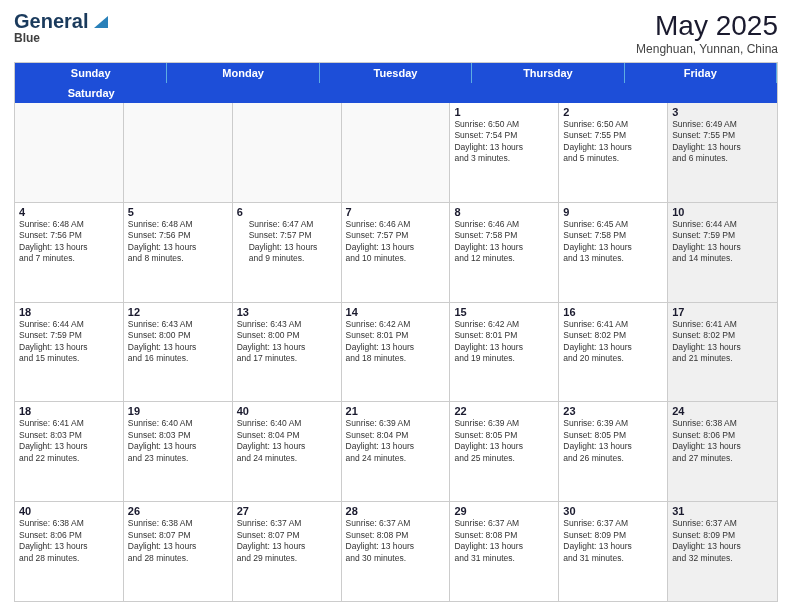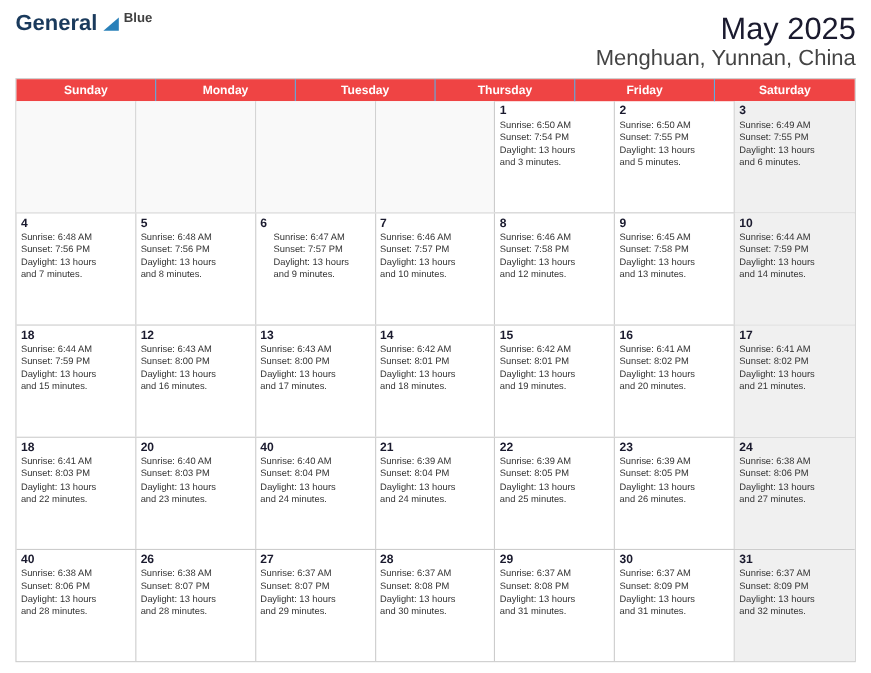--- a/index.html
+++ b/index.html
@@ -25,33 +25,33 @@
     }
     .title-block {
       text-align: right;
     }
     .main-title {
       font-size: 28px;
       font-weight: normal;
       color: #1a1a2e;
     }
     .subtitle {
-      font-size: 20px;
+      font-size: 12px;
       color: #444;
     }
     .calendar {
       flex: 1;
       display: flex;
       flex-direction: column;
       border: 1px solid #ccc;
     }
     .cal-header {
       display: grid;
-      grid-template-columns: repeat(6, 1fr);
-      background: #ef4444;
+      grid-template-columns: repeat(5, 1fr);
+      background: #1d4ed8;
     }
     .cal-header-cell {
       color: #fff;
       font-weight: bold;
       font-size: 11px;
       padding: 4px 4px;
       border-right: 1px solid #5dade2;
       text-align: center;
     }
     .cal-header-cell:last-child { border-right: none; }
@@ -86,21 +86,21 @@
       display: block;
       margin-bottom: 1px;
     }
     .day-info {
       font-size: 8.5px;
       line-height: 1.35;
       color: #333;
     }
     .logo-wrapper {
       display: flex;
-      flex-direction: row;
+      flex-direction: column;
       align-items: flex-start;
     }
     .logo-line1 {
       font-size: 20px;
       font-weight: bold;
       color: #1a3a5c;
       line-height: 1;
     }
     .logo-line2 {
       font-size: 12px;
@@ -270,21 +270,21 @@
         </div>
         <div class="cal-row">
           <div class="cal-cell">
             <span class="day-num">18</span>
             <div class="day-info" style="white-space: pre-line;">Sunrise: 6:41 AM
 Sunset: 8:03 PM
 Daylight: 13 hours
 and 22 minutes.</div>
           </div>
           <div class="cal-cell">
-            <span class="day-num">20</span>
+            <span class="day-num">19</span>
             <div class="day-info" style="white-space: pre-line;">Sunrise: 6:40 AM
 Sunset: 8:03 PM
 Daylight: 13 hours
 and 23 minutes.</div>
           </div>
           <div class="cal-cell">
             <span class="day-num">40</span>
             <div class="day-info" style="white-space: pre-line;">Sunrise: 6:40 AM
 Sunset: 8:04 PM
 Daylight: 13 hours

